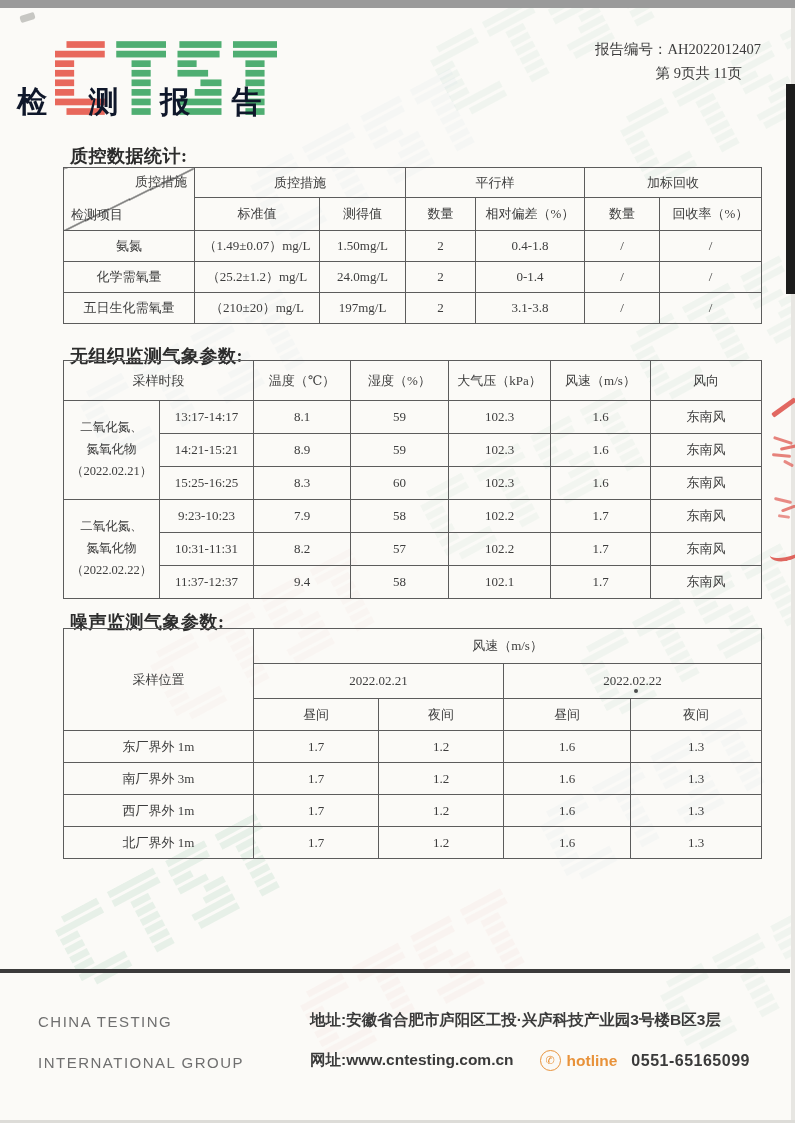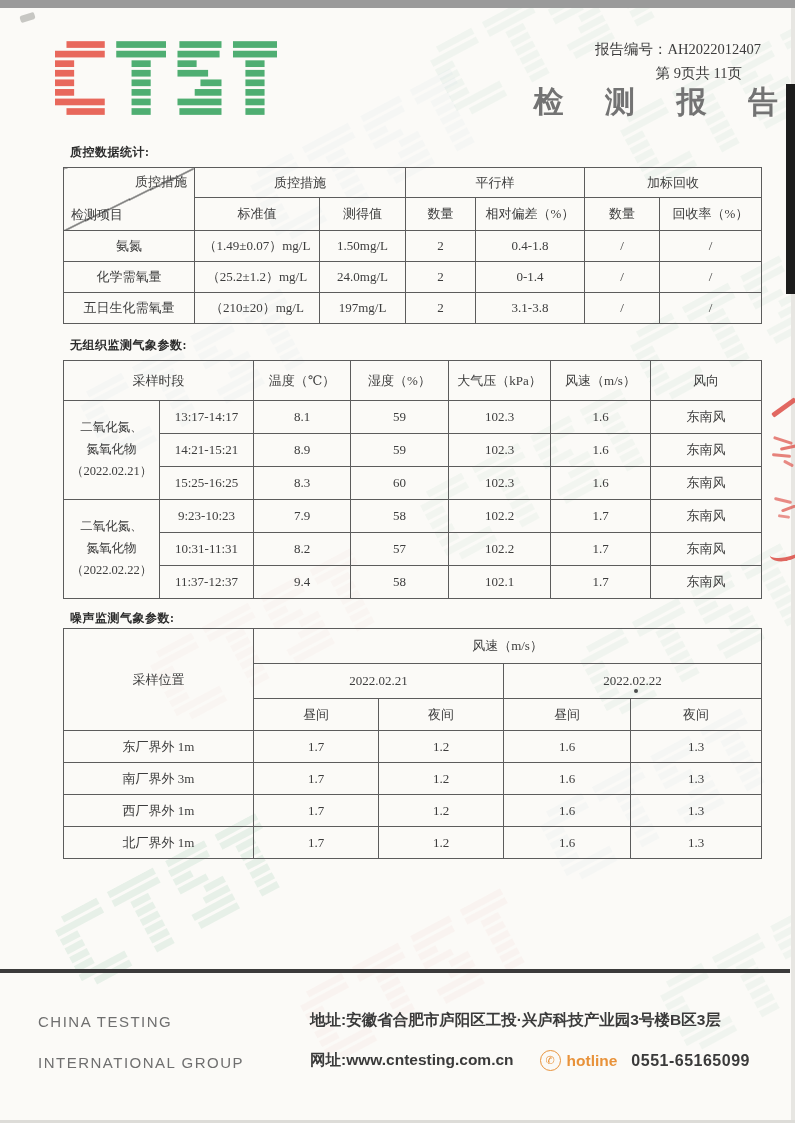--- a/index.html
+++ b/index.html
@@ -13,25 +13,25 @@
   .speck-dot{position:absolute;left:634px;top:681px;width:4px;height:4px;border-radius:50%;background:#4c4c4c;}
   
   .wm{position:absolute;pointer-events:none;}
   .wm svg{display:block;}
   
   .logo{position:absolute;left:55px;top:33px;}
   .logo-c{color:#e8685c;}
   .logo-tst{color:#4fae72;}
   .report-meta{position:absolute;top:31px;right:34px;text-align:right;font-size:14.5px;color:#3c3c3c;line-height:1.5;}
   .report-meta .line2{margin-right:19px;margin-top:2px;}
-  .report-title{position:absolute;top:74px;left:0;width:100%;text-align:right;
-                font-size:30px;font-weight:bold;letter-spacing:17px;text-indent:17px;color:#737373;}
-  
-  .sec-title{position:absolute;left:70px;font-size:12px;font-weight:bold;color:#2c2c2c;letter-spacing:.5px;}
-  .t1{top:136px;} .t2{top:329px;} .t3{top:602px;}
+  .report-title{position:absolute;top:74px;left:0;width:100%;text-align:left;
+                font-size:30px;font-weight:bold;letter-spacing:17px;text-indent:17px;color:#0f172a;}
+  
+  .sec-title{position:absolute;left:70px;font-size:18px;font-weight:bold;color:#2c2c2c;letter-spacing:.5px;}
+  .t1{top:136px;} .t2{top:336px;} .t3{top:602px;}
   table{border-collapse:collapse;table-layout:fixed;position:absolute;left:63px;background:transparent;}
   td{border:1px solid #5c5c5c;text-align:center;vertical-align:middle;font-size:13px;color:#3d3d3d;padding:0 2px;overflow:hidden;}
   #qc-table{top:159px;width:698px;}
   #weather-table{top:352px;width:698px;}
   #noise-table{top:620px;width:698px;}
   tr.r30{height:30px;} tr.r31{height:31px;} tr.r32{height:32px;} tr.r33{height:33px;}
   tr.r35{height:35px;} tr.r40{height:40px;}
   
   .diag{position:relative;padding:0;background:
         linear-gradient(to bottom right,transparent calc(50% - .7px),#5c5c5c calc(50% - .7px),#5c5c5c calc(50% + .7px),transparent calc(50% + .7px));}

